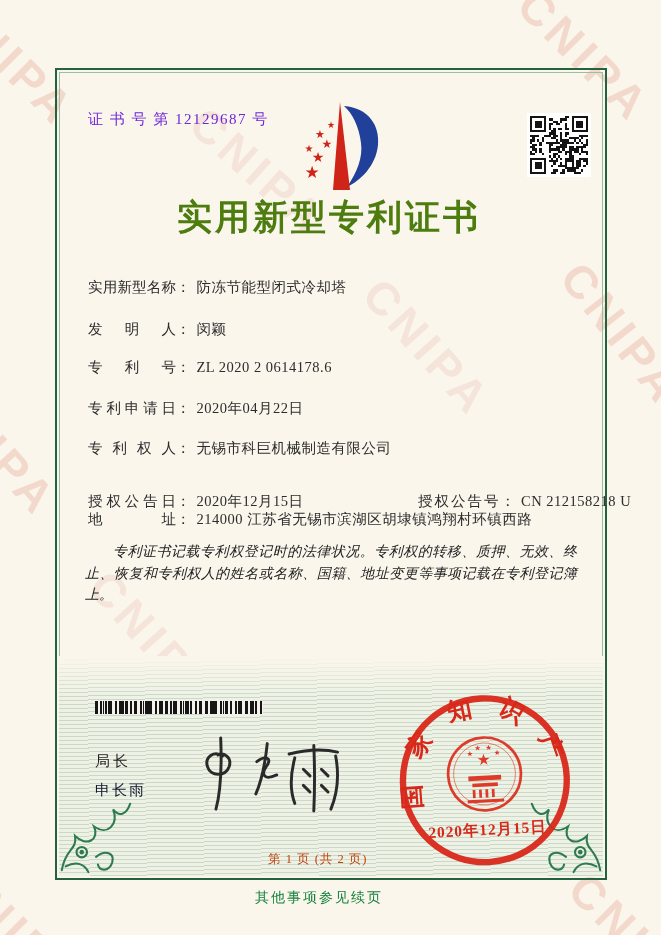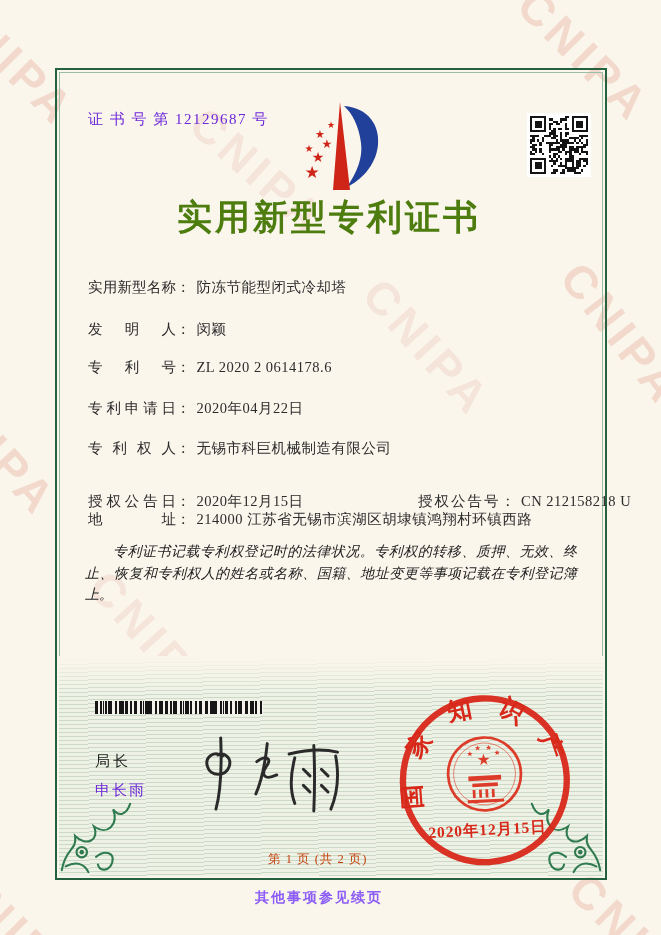--- a/index.html
+++ b/index.html
@@ -71,31 +71,31 @@
     background-color:#f4f2ea;
   }
   .director-title{
     position:absolute;left:95px;top:752px;z-index:4;
     font-family:Liberation Mono, monospace;
     font-size:15px;letter-spacing:3px;color:#1d1d1d;
   }
   .director-name{
     position:absolute;left:95px;top:781px;z-index:4;
     font-family:"Liberation Sans","DejaVu Sans",sans-serif;
-    font-size:15px;letter-spacing:2px;color:#6d28d9;
+    font-size:15px;letter-spacing:2px;color:#0f172a;
   }
   .signature{position:absolute;left:196px;top:733px;z-index:4;}
   .seal{position:absolute;left:394px;top:692px;z-index:5;transform:rotate(-3deg);}
   .page-info{
     position:absolute;left:268px;top:851px;z-index:4;
     font-size:12.5px;letter-spacing:1px;color:#c2410c;
   }
   .footer-note{
     position:absolute;left:255px;top:889px;z-index:4;
-    font-size:14px;letter-spacing:2px;color:#8b5cf6;font-weight:700;
+    font-size:14px;letter-spacing:2px;color:#15803d;font-weight:400;
   }
 </style>
 </head>
 <body>
 
 <div class="page">
 
   <span class="wm" style="left:-30px;top:-18px;transform:rotate(45deg);">CNIPA</span>
   <span class="wm" style="left:545px;top:-22px;transform:rotate(45deg);">CNIPA</span>
   <span class="wm light" style="left:215px;top:96px;transform:rotate(42deg);">CNIPA</span>

